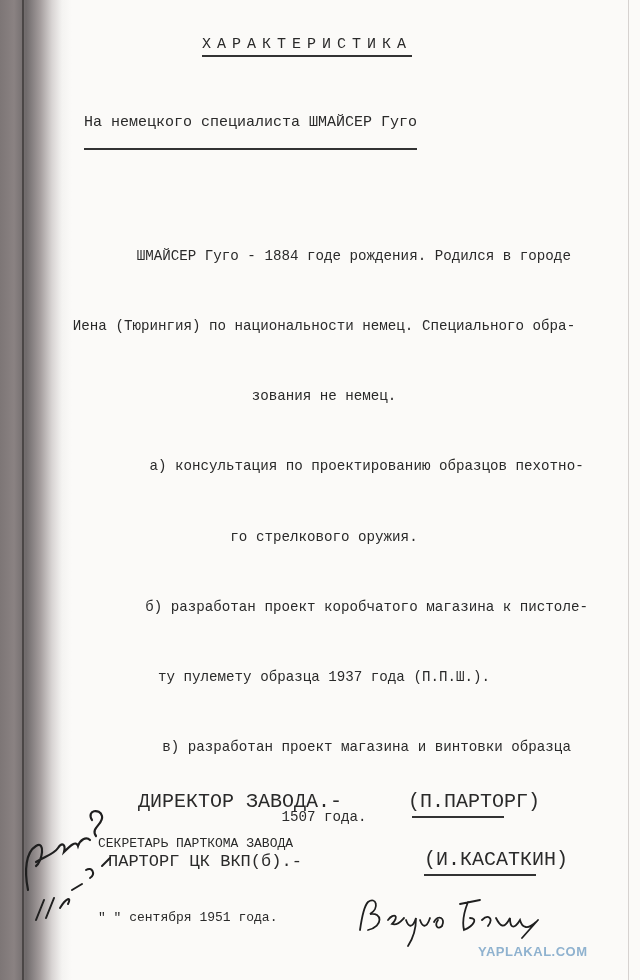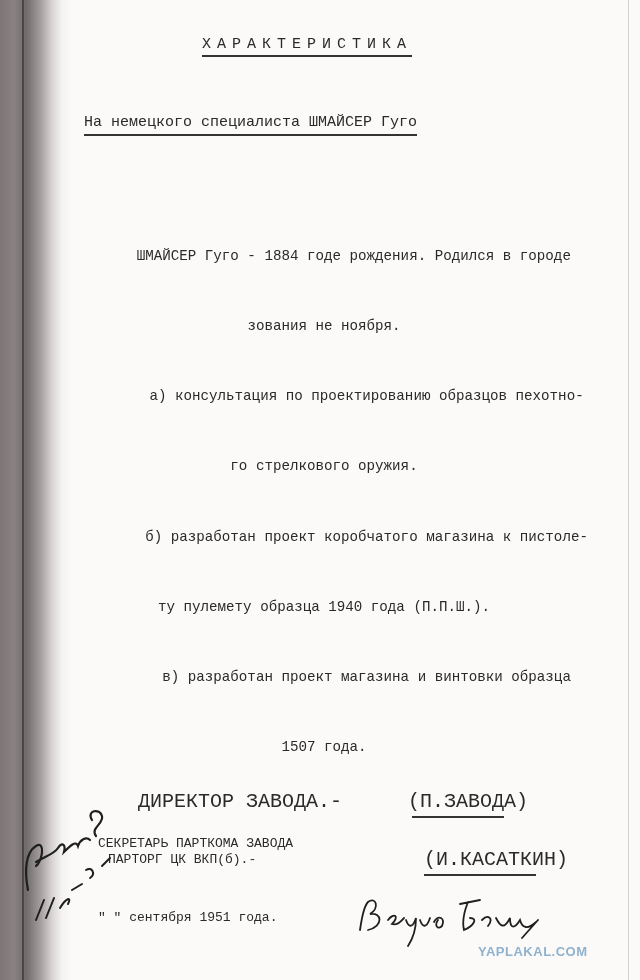--- a/index.html
+++ b/index.html
@@ -21,21 +21,21 @@
     position: absolute; top: 0; bottom: 0; left: 628px; width: 1px; background: #d6d2d0;
   }
   .title {
     position: absolute; top: 36px; left: 0; width: 584px; text-align: center;
     font-size: 15px; letter-spacing: 6px;
   }
   .title span { border-bottom: 2px solid #333; padding-bottom: 2px; margin-left: 30px; }
   .subject {
     position: absolute; top: 114px; left: 84px; font-size: 15px;
   }
-  .subject span { border-bottom: 2px solid #333; padding-bottom: 3px; }
+  .subject span { border-bottom: 2px solid #333; padding-bottom: 17px; }
   .body-text {
     position: absolute; top: 198px; left: 54px; width: 540px;
     font-size: 14.2px; line-height: 23.4px; white-space: pre;
   }
   .body-text div { height: 23.4px; text-align: center; }
   .sig-row { position: absolute; font-size: 20px; }
   .stamp-hand {
     position: absolute; left: 6px; top: 800px; width: 110px; height: 140px;
   }
   .signature {
@@ -58,47 +58,48 @@
   <div class="title">
     <span>ХАРАКТЕРИСТИКА</span>
   </div>
 
   <div class="subject">
     <span>На немецкого специалиста ШМАЙСЕР Гуго</span>
   </div>
 
   <div class="body-text">
     <div>       ШМАЙСЕР Гуго - 1884 годе рождения. Родился в городе</div>
-    <div>зования не ноября.</div>
+    <div>Иена (Тюрингия) по национальности немец. Специального обра-</div>
+    <div>зования не немец.</div>
     <div>          а) консультация по проектированию образцов пехотно-</div>
     <div>го стрелкового оружия.</div>
     <div>          б) разработан проект коробчатого магазина к пистоле-</div>
-    <div>ту пулемету образца 1940 года (П.П.Ш.).</div>
+    <div>ту пулемету образца 1937 года (П.П.Ш.).</div>
     <div>          в) разработан проект магазина и винтовки образца</div>
     <div>1507 года.</div>
     
     
     
     
     
     
     
     
     
     
     
     
   </div>
 
   <div class="sig-row" style="top:790px; left:138px;">ДИРЕКТОР ЗАВОДА.-</div>
-  <div class="sig-row" style="top:790px; left:408px;">(П.ЗАВОДА)</div>
+  <div class="sig-row" style="top:790px; left:408px;">(П.ПАРТОРГ)</div>
   <div class="name-underline" style="top:816px; left:412px; width:92px;"></div>
 
   <div class="sig-row" style="top:836px; left:98px; font-size:13px;text-align:center;">СЕКРЕТАРЬ ПАРТКОМА ЗАВОДА</div>
-  <div class="sig-row" style="top:852px; left:108px; font-size:13px;">ПАРТОРГ ЦК ВКП(б).-</div>
+  <div class="sig-row" style="top:852px; left:108px; font-size:17px;">ПАРТОРГ ЦК ВКП(б).-</div>
   <div class="sig-row" style="top:848px; left:424px;">(И.КАСАТКИН)</div>
   <div class="name-underline" style="top:874px; left:424px; width:112px;"></div>
 
   <div class="sig-row" style="top:910px; left:98px; font-size:13px;">"   " сентября 1951 года.</div>
 
   <svg class="stamp-hand" viewBox="0 0 110 140">
     <path d="M22 90 C18 70, 20 52, 30 46 C40 40, 36 62, 30 66 M30 62 C40 56, 48 54, 52 48 C56 42, 60 44, 58 52 C64 46, 70 40, 72 46 C74 40, 80 36, 84 40 M86 20 C80 10, 94 8, 96 16 C98 24, 84 28, 90 36" fill="none" stroke="#1f1f1f" stroke-width="2.2" stroke-linecap="round"></path>
     <path d="M30 120 L38 100 M40 118 L48 98 M54 108 C60 98, 66 96, 62 104 M66 90 L76 84 M80 70 C86 66, 90 74, 84 78 M96 66 L104 58" fill="none" stroke="#1f1f1f" stroke-width="2" stroke-linecap="round"></path>
   </svg>
 

